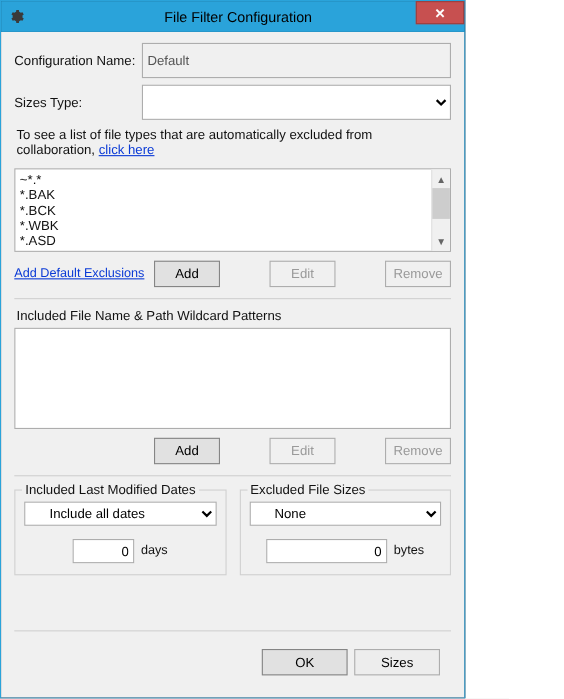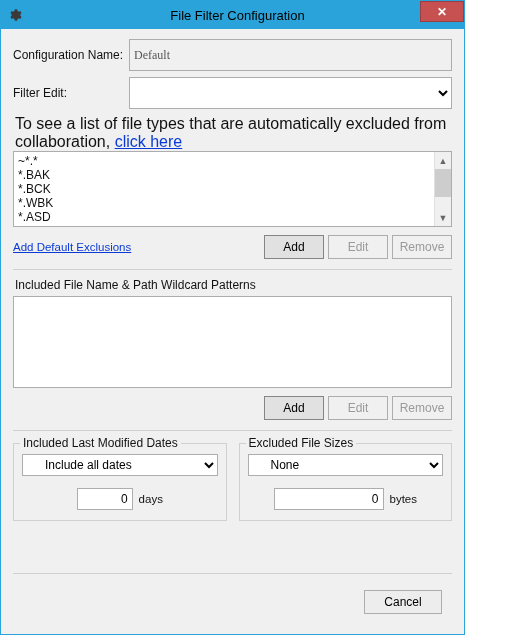--- a/index.html
+++ b/index.html
@@ -1,41 +1,41 @@
 <!DOCTYPE html>
 <html><head>
 <meta charset="utf-8">
 <style>
 * { box-sizing: border-box; margin: 0; padding: 0; }
 body { font-family: "Segoe UI", Tahoma, sans-serif; font-size: 11.5px; color: #111; background: #fff; }
-.window { width: 465px; height: 635px; border: 1px solid #2aa3da; background: #0f172a; display: flex; flex-direction: column; }
+.window { width: 423px; height: 635px; border: 1px solid #2aa3da; background: #0f172a; display: flex; flex-direction: column; }
 .titlebar { height: 28px; background: #2aa3da; display: flex; align-items: center; padding-left: 6px; position: relative; }
 .titlebar .gear { width: 16px; height: 16px; display: flex; align-items: center; justify-content: center; margin-right: 8px; }
 .titlebar .title { flex: 1; text-align: center; color: #000; font-size: 13px; margin-right: 20px; }
 .titlebar .close { width: 44px; height: 21px; background: #c75050; color: #fff; display: flex; align-items: center; justify-content: center; font-size: 12px; font-weight: bold; position: absolute; top: 0; right: 0; border: 1px solid #9a3f3f; }
 .content { flex: 1; background: #f0f0f0; padding: 10px 12px 10px 12px; display: flex; flex-direction: column; }
 .form-row { display: flex; align-items: center; margin-bottom: 6px; }
 .form-row label { width: 116px; font-size: 12px; }
-.form-row input[type=text], .form-row select { flex: 1; height: 22px; border: 1px solid #adadad; padding: 15px 4px; font-family: Liberation Serif, serif; font-size: 12px; background: #fff; }
+.form-row input[type=text], .form-row select { flex: 1; height: 22px; border: 1px solid #adadad; padding: 15px 4px; font-family: Liberation Sans, sans-serif; font-size: 12px; background: #fff; }
 .form-row input[readonly] { background: #f0f0f0; color: #555; }
 .section-title { font-size: 12px; margin: 6px 0 2px 2px; }
-.auto-text { font-size: 16px; margin-left: 2px; }
+.auto-text { font-size: 12px; margin-left: 2px; margin-bottom: 10px; }
 .link { color: #0a3ad6; text-decoration: underline; cursor: pointer; }
 .group-label { font-size: 12px; margin: 0 0 4px 2px; }
 .listbox { background: #fff; border: 1px solid #adadad; height: 76px; position: relative; display: flex; }
 .listbox .items { flex: 1; overflow: hidden; padding: 2px 4px; line-height: 14px; font-size: 12px; }
 .listbox .scrollbar { width: 17px; background: #f0f0f0; border-left: 1px solid #e0e0e0; display: flex; flex-direction: column; }
 .scrollbar .arrow { height: 17px; display: flex; align-items: center; justify-content: center; font-size: 9px; color: #666; }
 .scrollbar .track { flex: 1; position: relative; }
 .scrollbar .thumb { position: absolute; top: 0; left: 0; right: 0; height: 28px; background: #cdcdcd; }
 .button-row { display: flex; justify-content: flex-end; align-items: center; margin-top: 8px; gap: 4px; }
 .button-row.with-link { justify-content: space-between; }
 .btn { width: 60px; height: 24px; border: 1px solid #adadad; background: #ededed; font-family: inherit; font-size: 12px; cursor: pointer; }
 .btn.primary { background: #e1e1e1; border: 1px solid #858585; }
-.btn:disabled { color: #9a9a9a; background: #f0f0f0; cursor: default; }
+.btn:disabled { color: #9a9a9a; background: #f0f0f0; cursor: default; margin-left: 41px; }
 .btn.big { width: 78px; height: 24px; }
 .divider { height: 1px; background: #d0d0d0; margin: 10px 0 8px 0; }
 .listbox.tall { height: 92px; }
 .bottom-row { display: flex; gap: 12px; margin-top: 4px; }
 .fieldset { flex: 1; border: 1px solid #d0d0d0; padding: 10px 8px 10px 8px; position: relative; }
 .fieldset .legend { position: absolute; top: -8px; left: 6px; background: #f0f0f0; padding: 0 3px; font-size: 12px; }
 .fieldset select { width: 100%; height: 22px; border: 1px solid #adadad; background: #fff; font-family: inherit; font-size: 12px; padding: 0 18px; }
 .subrow { display: flex; align-items: center; justify-content: center; margin-top: 12px; gap: 6px; }
 .subrow input { height: 22px; border: 1px solid #adadad; text-align: right; padding: 0 4px; font-family: inherit; font-size: 12px; }
 .subrow .days-input { width: 56px; }
@@ -58,21 +58,21 @@
       <span>✕</span>
     </div>
   </div>
 
   <div class="content">
     <div class="form-row">
       <label>Configuration Name:</label>
       <input type="text" readonly="" value="Default" style="">
     </div>
     <div class="form-row">
-      <label>Filter Edit:</label>
+      <label>Sizes Type:</label>
       <select>
         <option>Any</option>
       </select>
     </div>
 
     <div class="auto-text">
       <span>To see a list of file types that are automatically excluded from collaboration,  </span><span class="link">click here</span>
     </div>
 
     <div class="listbox">
@@ -131,16 +131,17 @@
         <div class="subrow">
           <input class="bytes-input" type="text" value="0" style="">
           <span>bytes</span>
         </div>
       </div>
     </div>
 
     <div style="flex:1"></div>
     <div class="divider"></div>
     <div class="footer">
-      <button class="btn big">Cancel</button>
+      <button class="btn big primary">OK</button>
+      <button class="btn big">Sizes</button>
     </div>
   </div>
 </div>
 
 </body></html>

